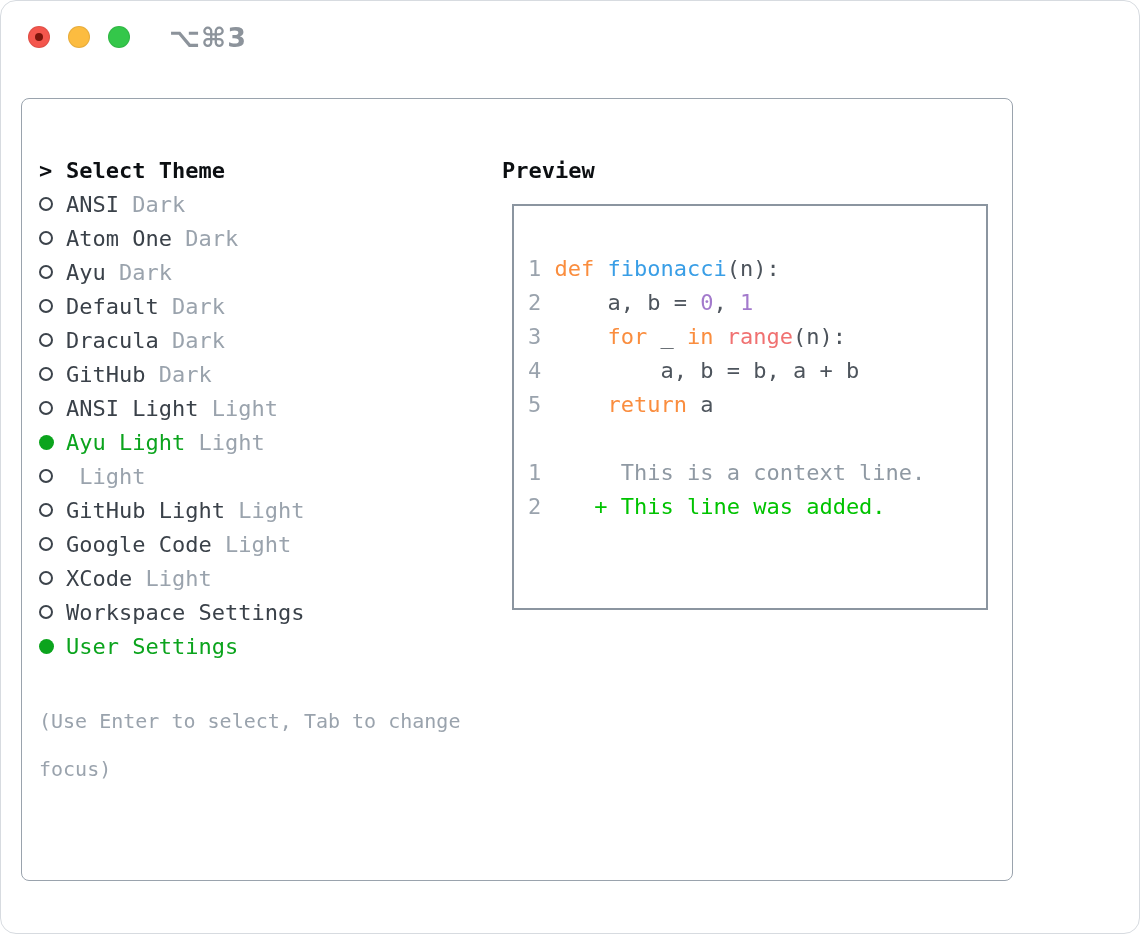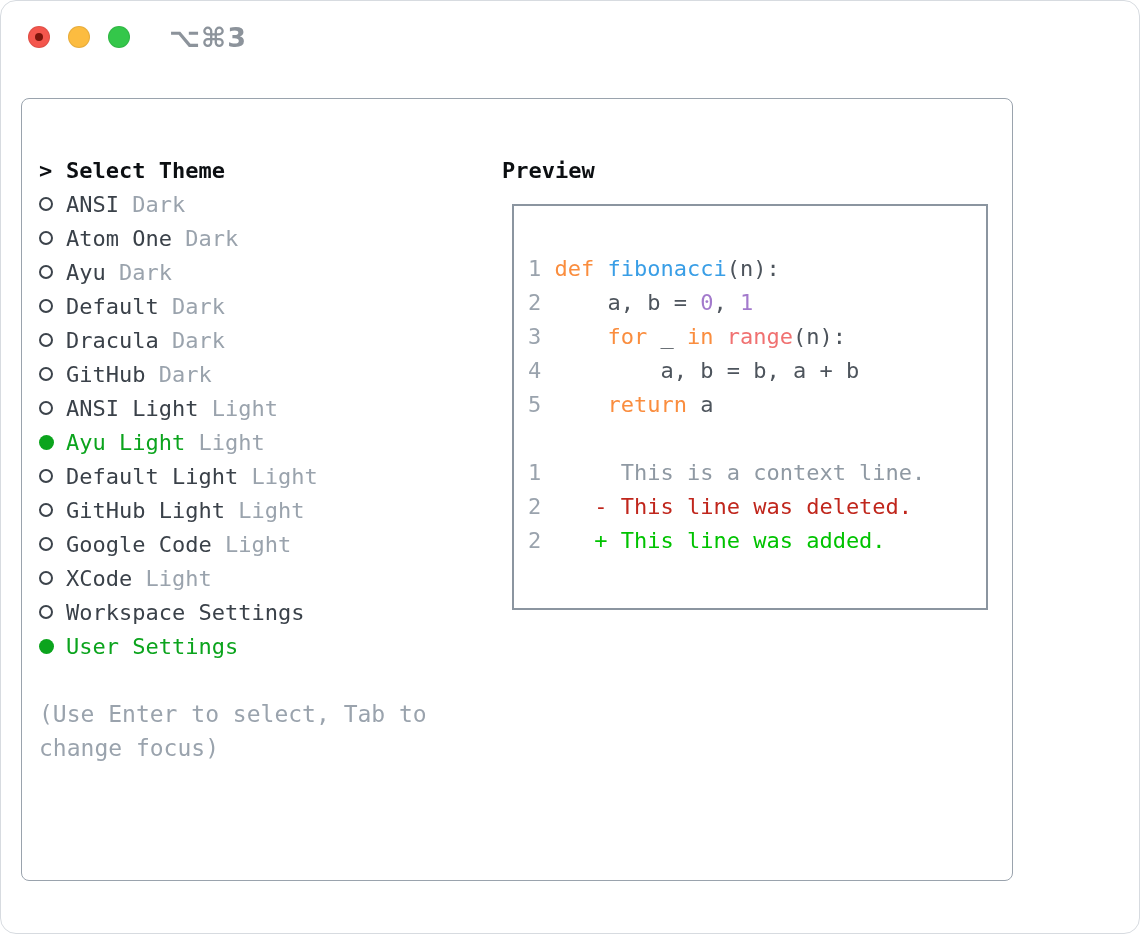--- a/index.html
+++ b/index.html
@@ -27,21 +27,21 @@
   .row{display:flex;align-items:center;height:34px;font-size:22px;color:var(--text-dark)}
   .iconcol{width:27px;display:flex;align-items:center;flex:none}
   .marker{width:27px;flex:none;font-weight:bold;color:var(--header-black)}
   .htext{font-weight:bold;color:var(--header-black);white-space:pre}
   .radio{width:14px;height:14px;border:2px solid #3c434b;border-radius:50%}
   .radio.on{width:15px;height:15px;border:none;background:var(--accent-green)}
   .name{white-space:pre}
   .name.sel{color:var(--accent-green)}
   .variant{color:var(--muted-gray);margin-left:1ch;white-space:pre}
   .apply-header{margin-top:34px}
-  .hint{margin-top:34px;width:430px;font-size:23px;line-height:34px;color:var(--muted-gray)}
+  .hint{margin-top:34px;width:430px;font-size:20px;line-height:48px;color:var(--muted-gray)}
   .preview-label{position:absolute;left:480px;top:54px;height:34px;display:flex;align-items:center;font-size:22px;font-weight:bold;color:var(--header-black)}
   .preview-box{position:absolute;left:490px;top:105px;width:476px;height:406px;border:2px solid var(--preview-box-border);padding:46px 14px;overflow:hidden;background:#fff}
   .code-line{white-space:pre;font-size:22px;line-height:34px;height:34px}
   .lnum{display:inline-block;width:2ch;color:var(--syntax-line-number)}
   .tok-keyword{color:var(--syntax-keyword)}
   .tok-function{color:var(--syntax-function)}
   .tok-call{color:var(--syntax-call)}
   .tok-number{color:var(--syntax-number)}
   .tok-plain{color:var(--syntax-plain)}
   .tok-context{color:var(--syntax-context)}
@@ -120,21 +120,20 @@
             <span class="iconcol">
               <span class="radio on"></span>
             </span>
             <span class="name sel">Ayu Light</span>
             <span class="variant">Light</span>
           </div>
           <div class="row">
             <span class="iconcol">
               <span class="radio"></span>
             </span>
-            <span class="name">Default Light</span>
             <span class="variant">Light</span>
           </div>
           <div class="row">
             <span class="iconcol">
               <span class="radio"></span>
             </span>
             <span class="name">GitHub Light</span>
             <span class="variant">Light</span>
           </div>
           <div class="row">
@@ -175,18 +174,17 @@
     <div class="preview-label">Preview</div>
     <div class="preview-box">
       <div>
           <div class="code-line"><span class="lnum">1</span><span class="tok-keyword">def</span><span class="tok-plain"> </span><span class="tok-function">fibonacci</span><span class="tok-plain">(n):</span></div>
           <div class="code-line"><span class="lnum">2</span><span class="tok-plain">    a, b = </span><span class="tok-number">0</span><span class="tok-plain">, </span><span class="tok-number">1</span></div>
           <div class="code-line"><span class="lnum">3</span><span class="tok-plain">    </span><span class="tok-keyword">for</span><span class="tok-plain"> _ </span><span class="tok-keyword">in</span><span class="tok-plain"> </span><span class="tok-call">range</span><span class="tok-plain">(n):</span></div>
           <div class="code-line"><span class="lnum">4</span><span class="tok-plain">        a, b = b, a + b</span></div>
           <div class="code-line"><span class="lnum">5</span><span class="tok-plain">    </span><span class="tok-keyword">return</span><span class="tok-plain"> a</span></div>
           <div class="code-line"><span class="lnum"></span></div>
           <div class="code-line"><span class="lnum">1</span><span class="tok-context">     This is a context line.</span></div>
-          <div class="code-line"><span class="lnum">2</span><span class="tok-deleted">   - This line was deleted.</span></div>
           <div class="code-line"><span class="lnum">2</span><span class="tok-added">   + This line was added.</span></div>
         </div>
     </div>
   </div>
 </div>
 
 </body></html>

